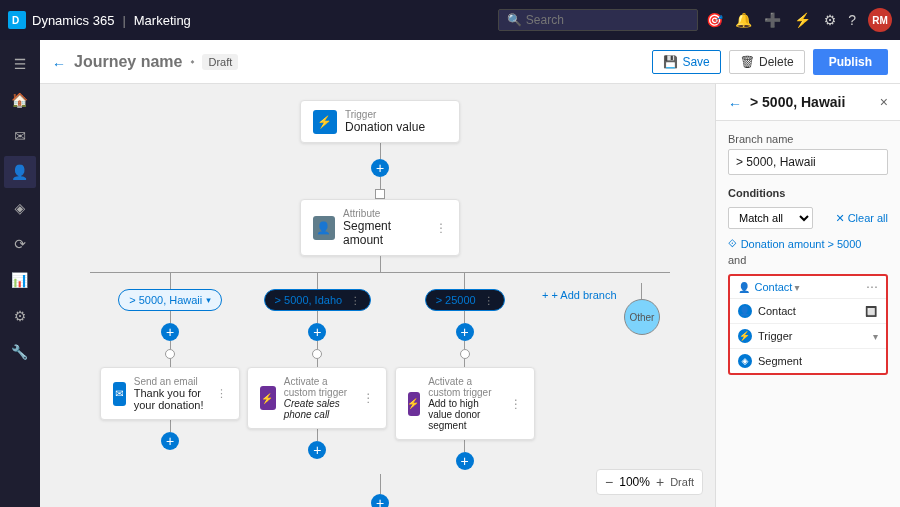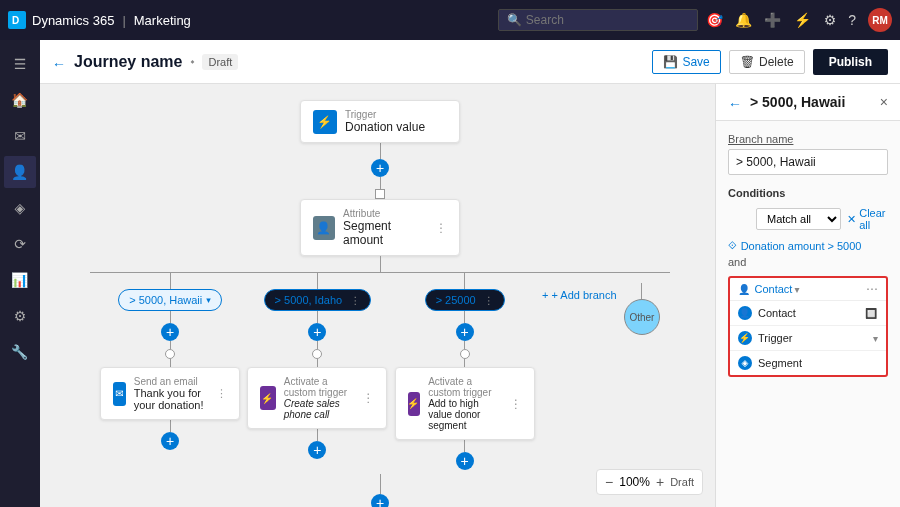--- a/index.html
+++ b/index.html
@@ -108,21 +108,21 @@
       z-index: 80;
     }
     .header-back {
       color: #0078d4;
       cursor: pointer;
       font-size: 14px;
     }
     .header-title {
       font-size: 16px;
       font-weight: 600;
-      color: #0f172a;
+      color: #737373;
     }
     .header-badge {
       background: #f0f0f0;
       color: #555;
       border-radius: 3px;
       padding: 2px 6px;
       font-size: 11px;
     }
     .header-actions {
       margin-left: auto;
@@ -148,21 +148,21 @@
       gap: 4px;
       background: #fff;
       border: 1px solid #ccc;
       color: #333;
       padding: 4px 10px;
       border-radius: 2px;
       cursor: pointer;
       font-size: 12px;
     }
     .btn-publish {
-      background: #0f172a;
+      background: #3b82f6;
       color: #fff;
       border: none;
       padding: 6px 16px;
       border-radius: 2px;
       cursor: pointer;
       font-size: 12px;
       font-weight: 600;
     }
 
     
@@ -316,21 +316,20 @@
     .panel-body {
       padding: 12px;
       overflow-y: auto;
     }
 
     .field-label {
       font-size: 11px;
       color: #555;
       margin-bottom: 4px;
       font-weight: 500;
-      text-decoration: underline;
     }
     .field-input {
       width: 100%;
       border: 1px solid #ccc;
       border-radius: 2px;
       padding: 5px 7px;
       font-size: 12px;
       color: #1a1a1a;
       margin-bottom: 12px;
       background: #fff;
@@ -348,21 +347,20 @@
       align-items: center;
       gap: 6px;
       margin-bottom: 8px;
     }
     .match-select {
       border: 1px solid #ccc;
       border-radius: 2px;
       padding: 3px 6px;
       font-size: 11px;
       background: #fff;
-      margin-left: 28px;
     }
     .clear-all-btn {
       display: flex;
       align-items: center;
       gap: 3px;
       color: #0078d4;
       font-size: 11px;
       cursor: pointer;
       margin-left: auto;
     }

